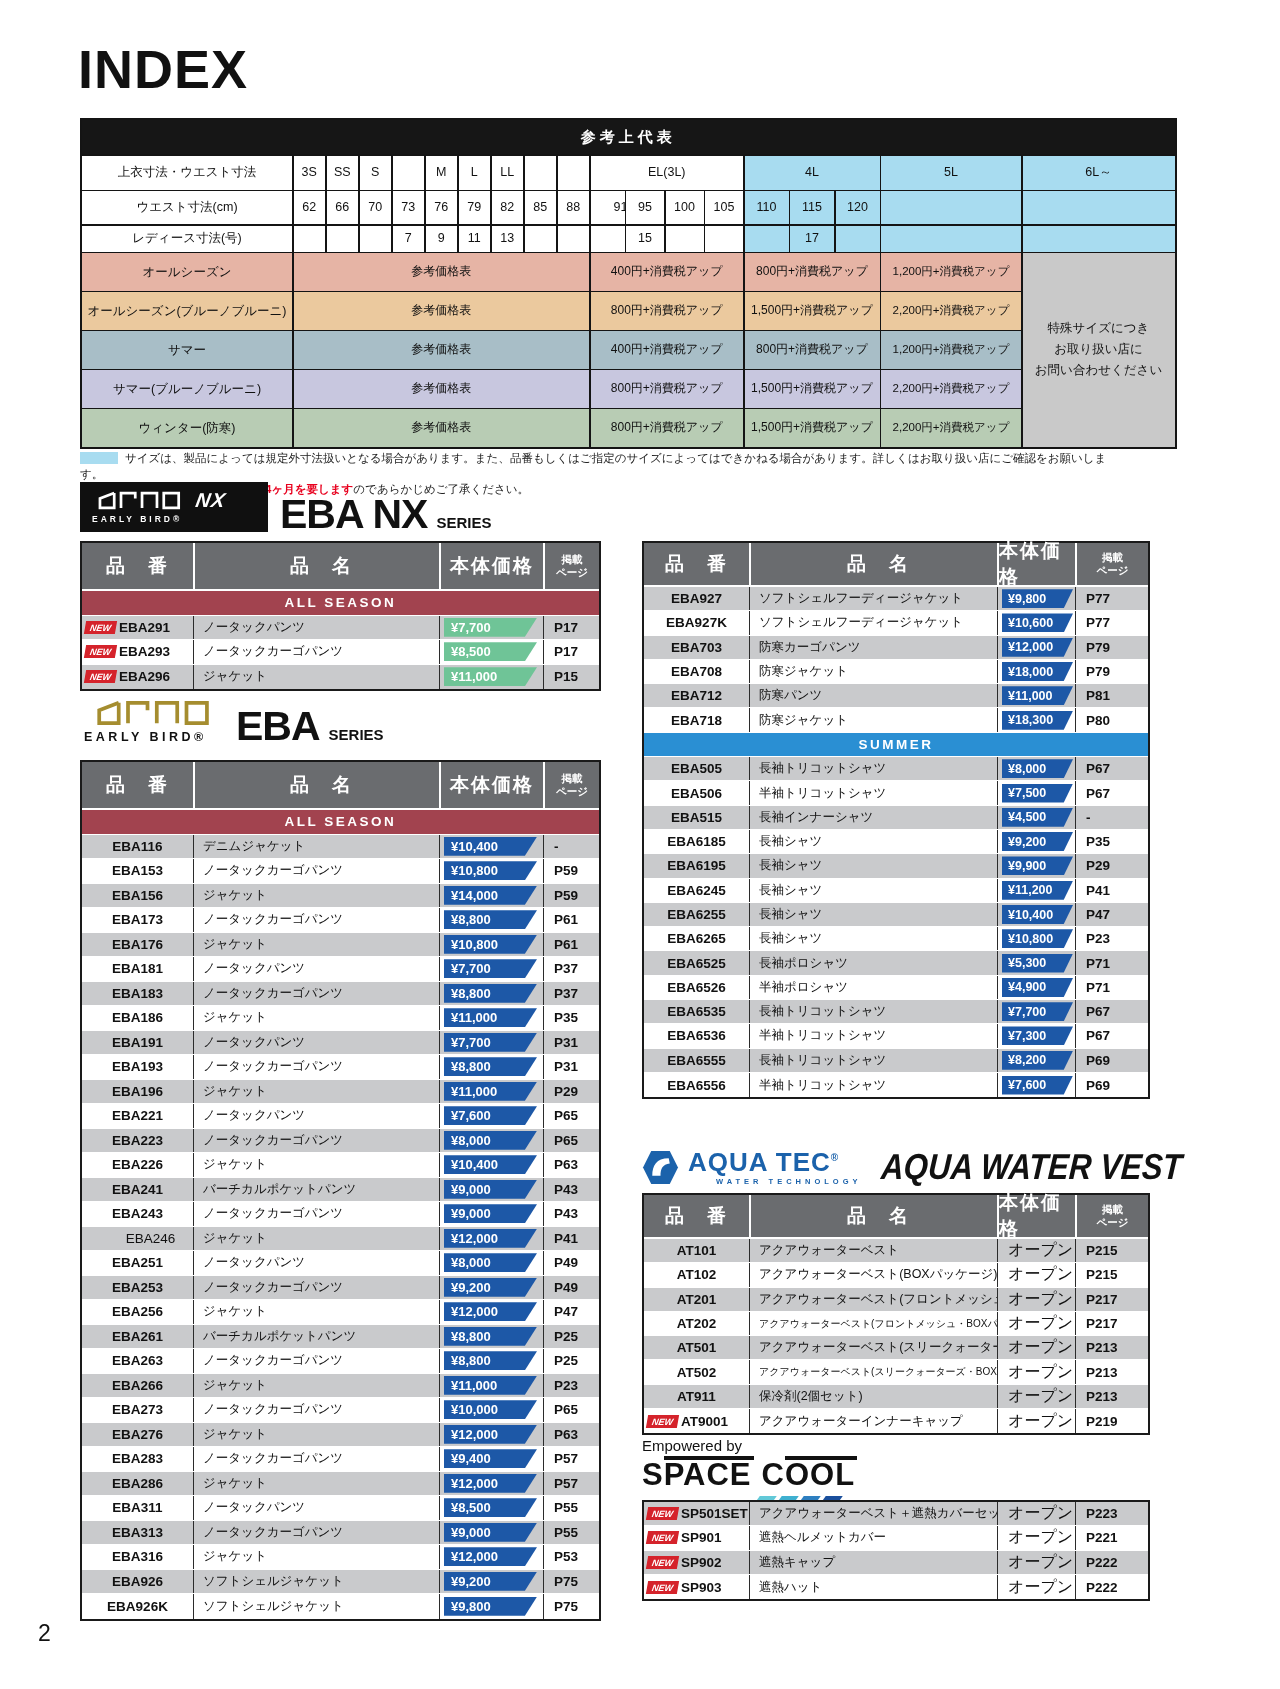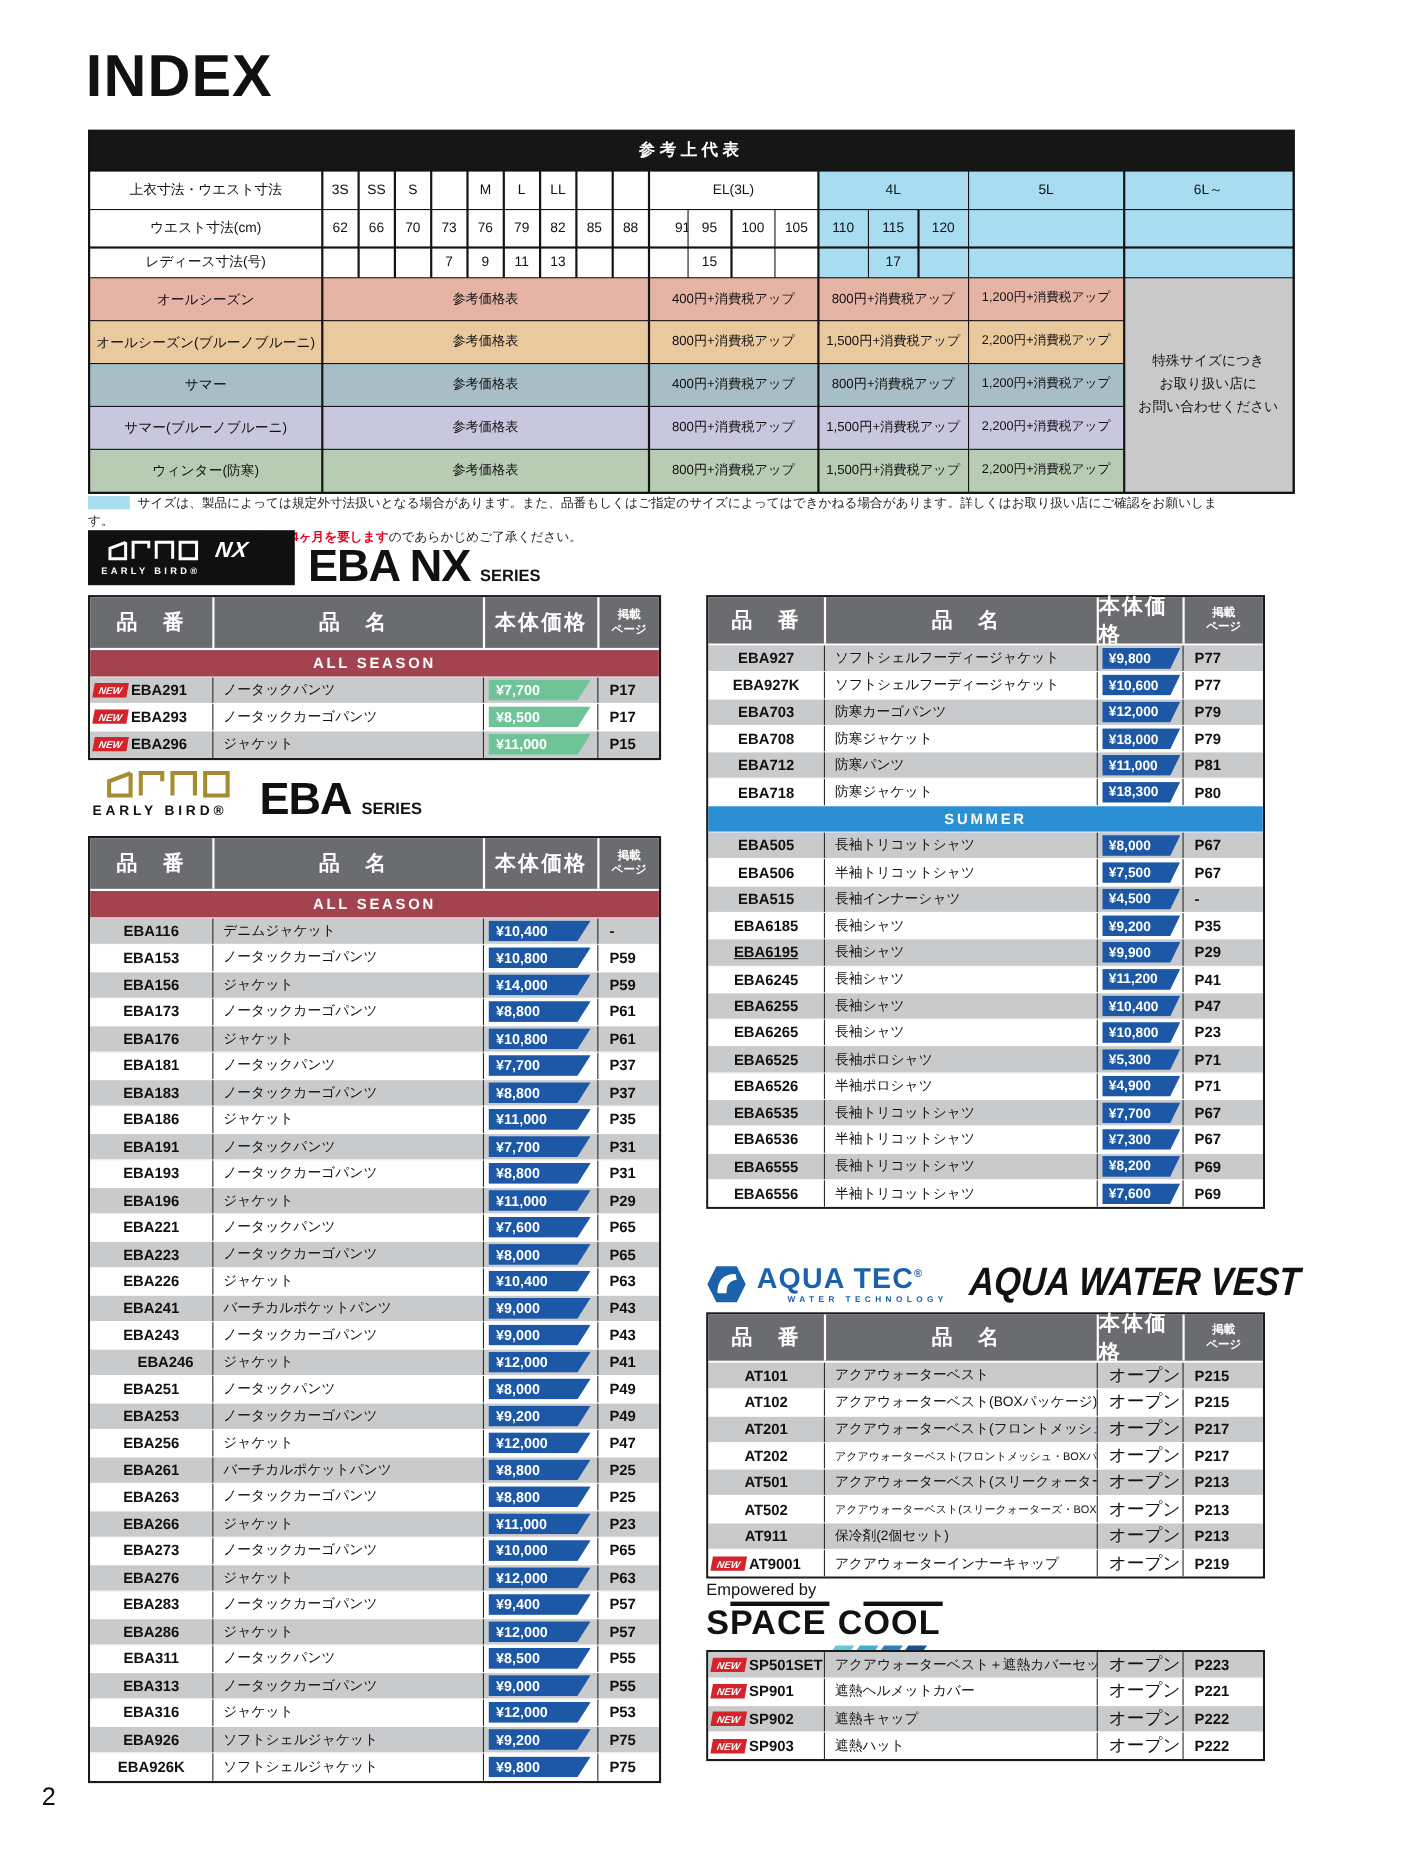--- a/index.html
+++ b/index.html
@@ -434,21 +434,21 @@
         <div style="font-weight: 700;">EBA243</div>
       </div>
       <div class="c-name">ノータックカーゴパンツ</div>
       <div class="c-price">
         <div class="flag flag-blue">¥9,000</div>
       </div>
       <div class="c-page">P43</div>
     </div>
     <div class="prow gray">
       <div class="c-code">
-        <div style="font-weight: 700; margin-left: 26px;">EBA246</div>
+        <div style="font-weight: 400; margin-left: 26px;">EBA246</div>
       </div>
       <div class="c-name">ジャケット</div>
       <div class="c-price">
         <div class="flag flag-blue">¥12,000</div>
       </div>
       <div class="c-page">P41</div>
     </div>
     <div class="prow whiterow">
       <div class="c-code">
         <div style="font-weight: 700;">EBA251</div>
@@ -705,21 +705,21 @@
         <div style="font-weight: 700;">EBA6185</div>
       </div>
       <div class="c-name">長袖シャツ</div>
       <div class="c-price">
         <div class="flag flag-blue">¥9,200</div>
       </div>
       <div class="c-page">P35</div>
     </div>
     <div class="prow gray">
       <div class="c-code">
-        <div style="font-weight: 700; text-decoration: underline;">EBA6195</div>
+        <div style="font-weight: 700;">EBA6195</div>
       </div>
       <div class="c-name">長袖シャツ</div>
       <div class="c-price">
         <div class="flag flag-blue">¥9,900</div>
       </div>
       <div class="c-page">P29</div>
     </div>
     <div class="prow whiterow">
       <div class="c-code">
         <div style="font-weight: 700;">EBA6245</div>

